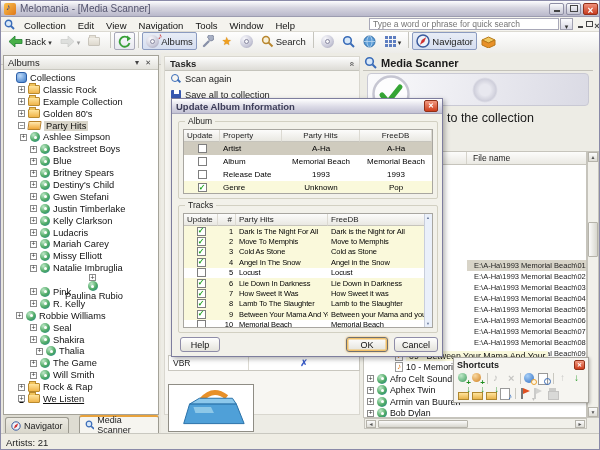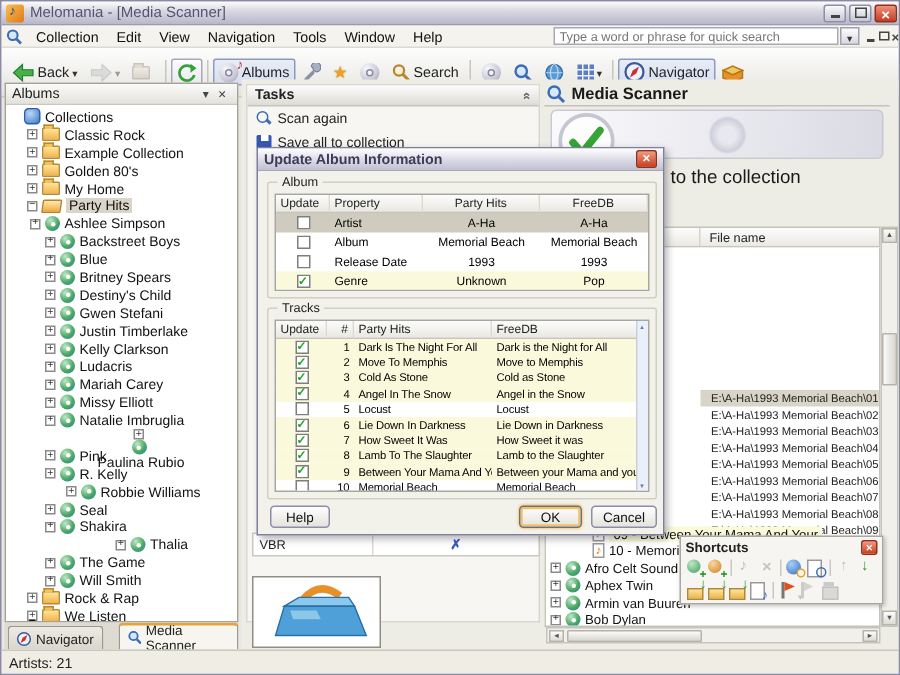--- a/index.html
+++ b/index.html
@@ -31,21 +31,21 @@
   background:linear-gradient(#FCFCFE,#D8D8E4);display:flex;align-items:center;justify-content:center}
 .caret::before{content:"▾";font-size:7px;color:#333;line-height:7px}
 .mdi{position:absolute;top:2px;width:8px;height:10px;display:flex;align-items:center;justify-content:center}
 .mdi.m1{left:575px}.mdi.m2{left:584px}.mdi.m3{left:592px}
 .gd-min::before{content:"";width:5px;height:2px;background:#444;display:block;margin-top:5px}
 .gd-rst::before{content:"";width:5px;height:4px;border:1px solid #444;display:block}
 .gd-cls::before{content:"×";font-size:9px;color:#444;font-weight:bold}
 
 .toolbar{position:absolute;left:0;top:31px;width:600px;height:33px;
   background:linear-gradient(#FEFEFE,#E4E3DE);border-bottom:1px solid #C9C8C0;
-  display:flex;align-items:center;padding-left:3px}
+  display:flex;align-items:flex-start;padding-left:3px}
 .tbtn{height:18px;display:flex;align-items:center;padding:0 3px;border:1px solid transparent;
   border-radius:2px;font-size:9.5px;color:#222;gap:2px;flex:none}
 .tbtn.pressed{border-color:#8B9BC0;background:linear-gradient(#E8EDF6,#D6DEF0)}
 .tbtn.bordered{border-color:#A8A8B8;background:linear-gradient(#FCFCFE,#E8E8F0)}
 .tsep{width:1px;height:16px;background:#C6C5BE;margin:0 3px;flex:none}
 .dis{opacity:.45;filter:grayscale(.8)}
 .dd::before{content:"▾";font-size:7px;color:#333}
 .icd{width:13px;height:13px;border-radius:50%;flex:none;position:relative;
   background:radial-gradient(circle at 35% 30%,#F8F8FC,#C8C8D8 60%,#9898B0)}
 .icd::after{content:"";width:3px;height:3px;border-radius:50%;background:#F4F4F8;
@@ -389,25 +389,20 @@
           <span class="expbox plus"></span>
           <span class="ico ico-folder"></span>
           <span>Example Collection</span>
         </div>
         <div class="trow" style="padding-left: 14px;">
           <span class="expbox plus"></span>
           <span class="ico ico-folder"></span>
           <span>Golden 80's</span>
         </div>
         <div class="trow" style="padding-left: 14px;">
-          <span class="expbox plus"></span>
-          <span class="ico ico-folder"></span>
-          <span>My Home</span>
-        </div>
-        <div class="trow" style="padding-left: 14px;">
           <span class="expbox minus"></span>
           <span class="ico ico-folder-open"></span>
           <span class="sellbl">Party Hits</span>
         </div>
         <div class="trow" style="padding-left: 16px;">
           <span class="expbox plus"></span>
           <span class="ico ico-artist"></span>
           <span>Ashlee Simpson</span>
         </div>
         <div class="trow" style="padding-left: 26px;">
@@ -473,36 +468,36 @@
         <div class="trow" style="padding-left: 26px;">
           <span class="expbox plus"></span>
           <span class="ico ico-artist"></span>
           <span>Pink</span>
         </div>
         <div class="trow" style="padding-left: 26px;">
           <span class="expbox plus"></span>
           <span class="ico ico-artist"></span>
           <span>R. Kelly</span>
         </div>
-        <div class="trow" style="padding-left: 40px;">
+        <div class="trow" style="padding-left: 12px;">
           <span class="expbox plus"></span>
           <span class="ico ico-artist"></span>
           <span>Robbie Williams</span>
         </div>
         <div class="trow" style="padding-left: 26px;">
           <span class="expbox plus"></span>
           <span class="ico ico-artist"></span>
           <span>Seal</span>
         </div>
         <div class="trow" style="padding-left: 26px;">
           <span class="expbox plus"></span>
           <span class="ico ico-artist"></span>
           <span>Shakira</span>
         </div>
-        <div class="trow" style="padding-left: 32px; margin-left: 41px;">
+        <div class="trow" style="padding-left: 32px;">
           <span class="expbox plus"></span>
           <span class="ico ico-artist"></span>
           <span>Thalia</span>
         </div>
         <div class="trow" style="padding-left: 26px;">
           <span class="expbox plus"></span>
           <span class="ico ico-artist"></span>
           <span>The Game</span>
         </div>
         <div class="trow" style="padding-left: 26px;">

